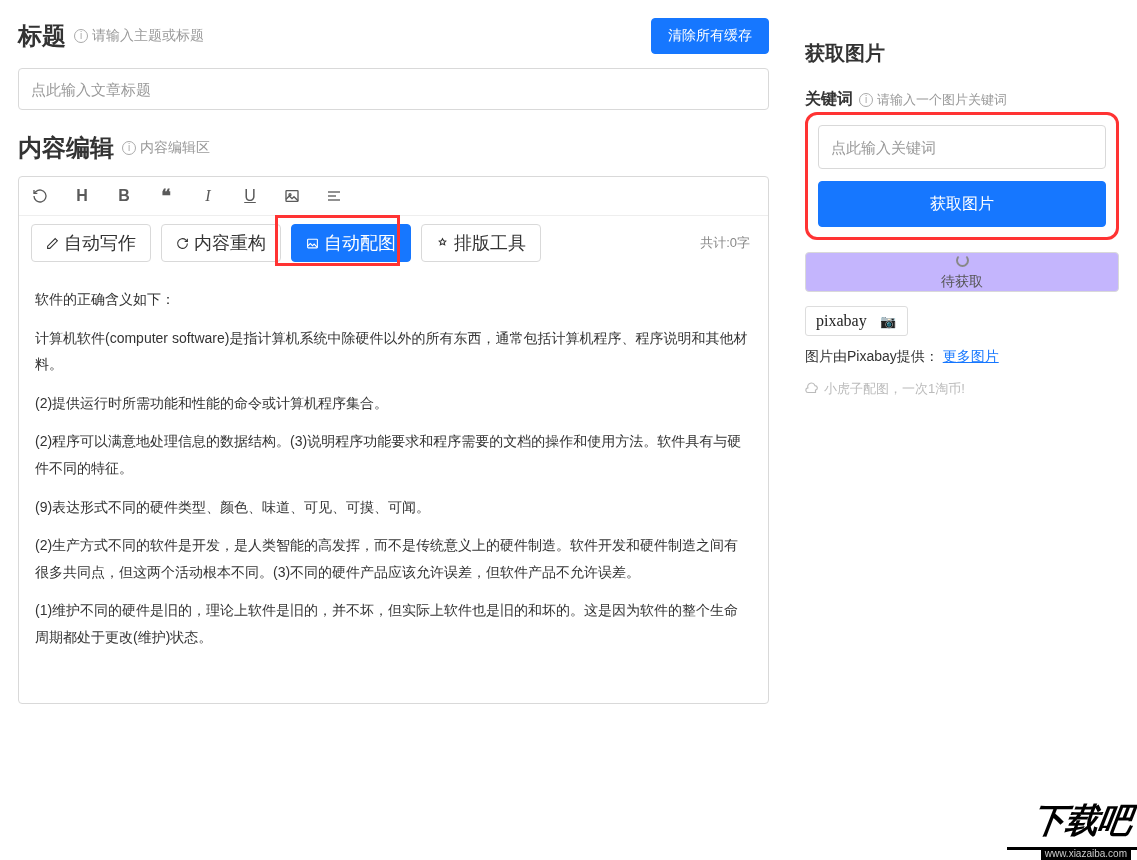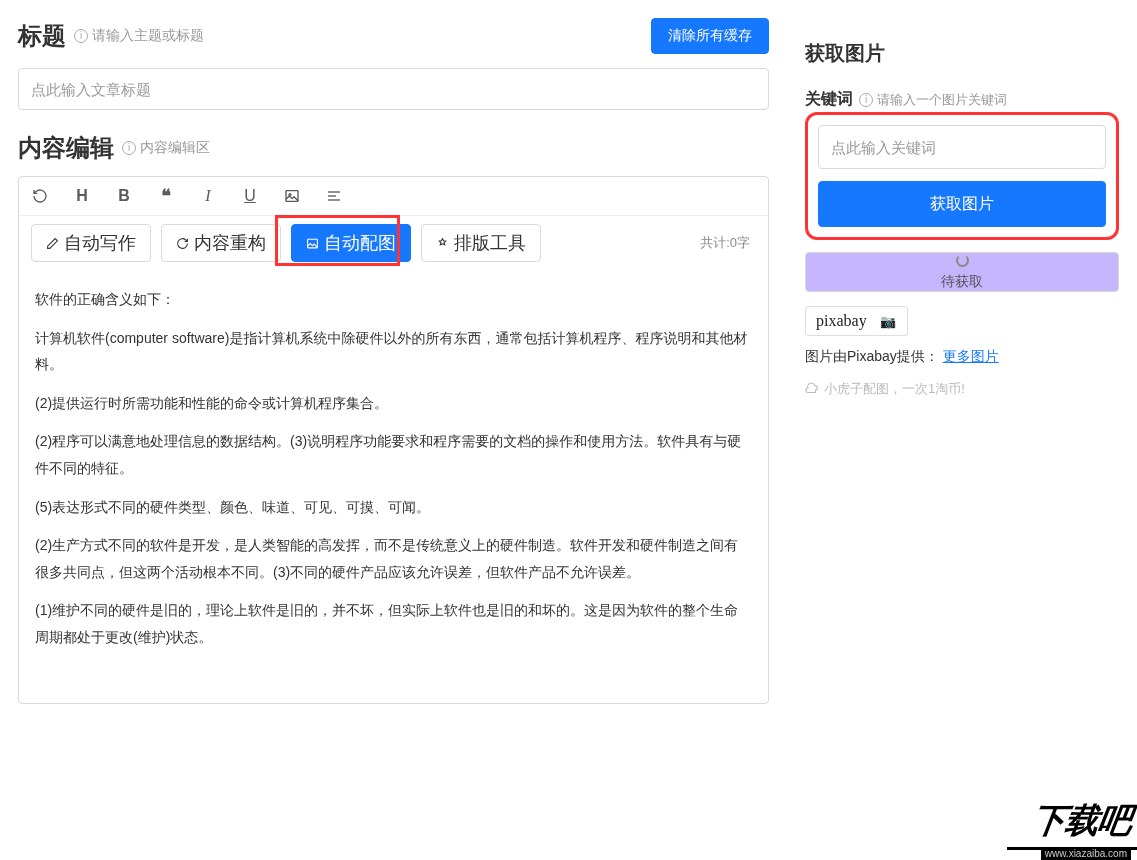--- a/index.html
+++ b/index.html
@@ -150,21 +150,21 @@
           </span>
           <span class="count-text">共计:0字</span>
           <div class="highlight-box highlight-1"></div>
         </div>
 
         <div class="editor-content">
           <p>软件的正确含义如下：</p>
           <p>计算机软件(computer software)是指计算机系统中除硬件以外的所有东西，通常包括计算机程序、程序说明和其他材料。</p>
           <p>(2)提供运行时所需功能和性能的命令或计算机程序集合。</p>
           <p>(2)程序可以满意地处理信息的数据结构。(3)说明程序功能要求和程序需要的文档的操作和使用方法。软件具有与硬件不同的特征。</p>
-          <p>(5)表达形式不同的硬件类型、颜色、味道、可见、可摸、可闻。</p>
+          <p>(9)表达形式不同的硬件类型、颜色、味道、可见、可摸、可闻。</p>
           <p>(2)生产方式不同的软件是开发，是人类智能的高发挥，而不是传统意义上的硬件制造。软件开发和硬件制造之间有很多共同点，但这两个活动根本不同。(3)不同的硬件产品应该允许误差，但软件产品不允许误差。</p>
           <p>(1)维护不同的硬件是旧的，理论上软件是旧的，并不坏，但实际上软件也是旧的和坏的。这是因为软件的整个生命周期都处于更改(维护)状态。</p>
         </div>
       </div>
     </div>
   </div>
 
   <div class="sidebar">
     <div class="side-title">获取图片</div>
 

